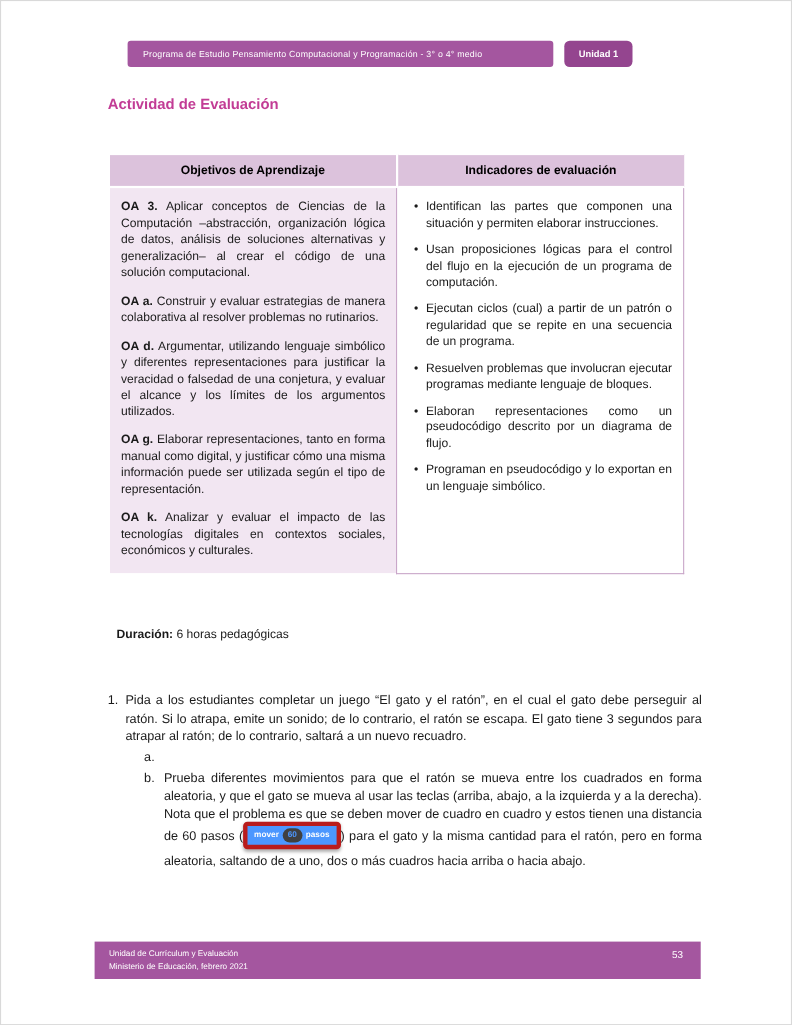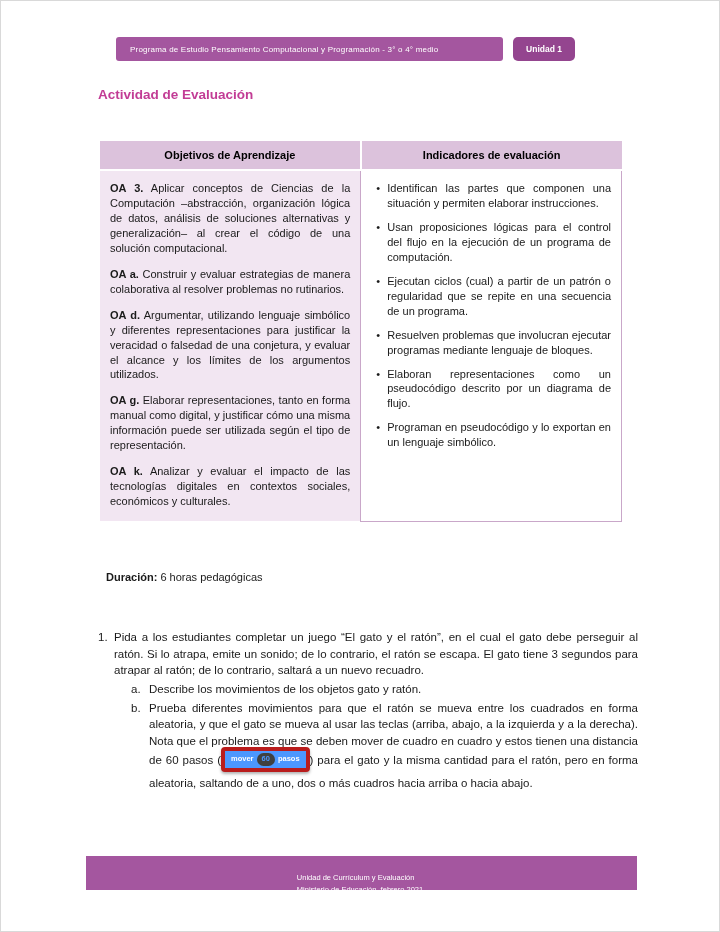--- a/index.html
+++ b/index.html
@@ -156,23 +156,22 @@
   }
   
   .footer {
     position: absolute;
     top: 855px; left: 85px;
     width: 551px; height: 34px;
     background: #a4569f;
     display: flex;
     align-items: center;
     justify-content: space-between;
-    padding: 16px 16px 0 13px;
-    color: #ffffff;
-    flex-direction: column;
+    padding: 0 16px 0 13px;
+    color: #ffffff;
   }
   .footer-lines { font-size: 7.5px; line-height: 1.6; }
   .footer-page { font-size: 9px; align-self: flex-start; margin-top: 7px; }
 </style>
 </head>
 <body>
 
 <div class="page">
 
   <div class="topbar">
@@ -235,21 +234,20 @@
   </div>
 
 
   <div class="activities" style="top:628px; margin:0;">
     <div class="num-item" style="margin-top:0;">
       <span class="num-marker">1.</span>
       <span class="num-body">Pida a los estudiantes completar un juego “El gato y el ratón”, en el cual el gato debe perseguir al ratón. Si lo atrapa, emite un sonido; de lo contrario, el ratón se escapa. El gato tiene 3 segundos para atrapar al ratón; de lo contrario, saltará a un nuevo recuadro.</span>
     </div>
     <div class="sub-item">
       <span class="sub-marker">a.</span>
-      <span class="sub-body">Describe los movimientos de los objetos gato y ratón.</span>
     </div>
     <div class="sub-item">
       <span class="sub-marker">b.</span>
       <span class="sub-body"><span>Prueba diferentes movimientos para que el ratón se mueva entre los cuadrados en forma aleatoria, y que el gato se mueva al usar las teclas (arriba, abajo, a la izquierda y a la derecha). Nota que el problema es que se deben mover de cuadro en cuadro y estos tienen una distancia de 60 pasos (</span><span class="scratch-block">
             <span>mover</span>
             <span class="scratch-num">60</span>
             <span>pasos</span>
           </span><span>) para el gato y la misma cantidad para el ratón, pero en forma aleatoria, saltando de a uno, dos o más cuadros hacia arriba o hacia abajo.</span></span>
     </div>
   </div>

